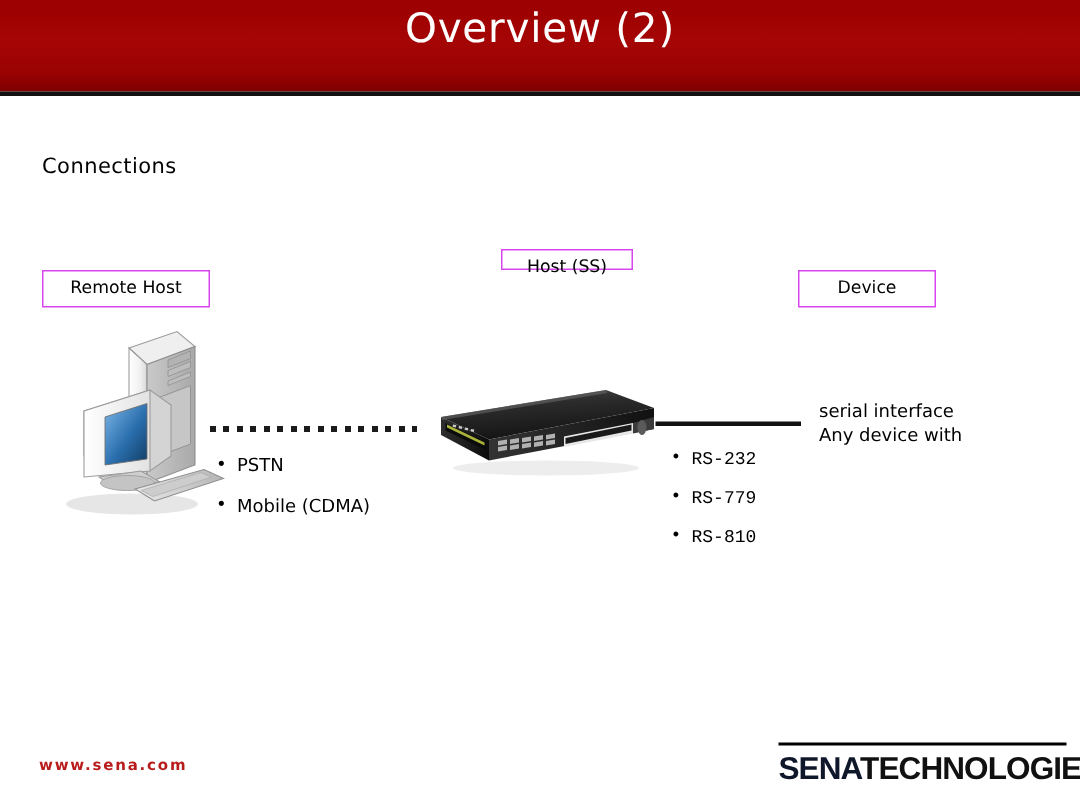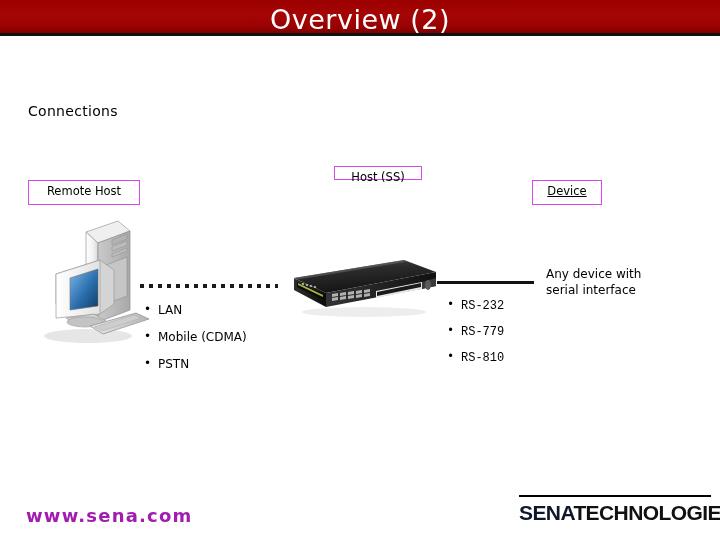--- a/index.html
+++ b/index.html
@@ -15,21 +15,21 @@
     font-family: "DejaVu Sans", sans-serif;
     background: #ffffff;
   }
 
   
   .title-banner {
     position: absolute;
     left: 0;
     top: 0;
     width: 720px;
-    height: 36px;
+    height: 64px;
     background: linear-gradient(180deg, #9c0000 0%, #a50505 45%, #9a0202 80%, #7e0000 100%);
     border-bottom: 3px solid #111111;
     box-sizing: border-box;
   }
   .title-text {
     position: absolute;
     left: 0;
     top: 4px;
     width: 720px;
     text-align: center;
@@ -59,21 +59,21 @@
     color: #000000;
     font-size: 11.5px;
     line-height: 1;
     padding: 5px 9px 6px 9px;
     box-sizing: border-box;
     white-space: nowrap;
     text-align: center;
   }
   #box-remote-host { left: 28px;  top: 180px; width: 112px; height: 25px; }
   #box-host-ss     { left: 334px; top: 166px; width: 88px;  height: 14px; }
-  #box-device      { left: 532px; top: 180px; width: 70px;  height: 25px; text-decoration: underline; }
+  #box-device      { left: 532px; top: 180px; width: 92px;  height: 25px; }
 
   
   .pc-art {
     position: absolute;
     left: 28px;
     top: 218px;
     width: 132px;
     height: 132px;
   }
 
@@ -142,23 +142,23 @@
     line-height: 16px;
     width: 160px;
   }
   .device-caption span { display: block; white-space: nowrap; }
 
   
   .footer-url {
     position: absolute;
     left: 26px;
     top: 505px;
-    font-size: 18px;
+    font-size: 10px;
     font-weight: bold;
-    color: #a21caf;
+    color: #b91c1c;
     letter-spacing: 1.2px;
   }
   .footer-logo {
     position: absolute;
     left: 519px;
     top: 495px;
     width: 192px;
     height: 34px;
   }
   .footer-logo-rule {
@@ -307,34 +307,33 @@
     <ellipse cx="152" cy="27" rx="3" ry="5" fill="#5a5a5a"></ellipse>
 
     <polygon points="18,20 128,2 129,4 19,22" fill="#6b6b6b" opacity="0.55"></polygon>
   </svg>
 </div>
 
 <div class="dotted-link"></div>
 <div class="solid-link"></div>
 
 <ul class="bullet-list" id="list-connection-types">
-  <li>LAN</li>
+  <li>PSTN</li>
   <li>Mobile (CDMA)</li>
-  <li>PSTN</li>
 </ul>
 
 <ul class="bullet-list" id="list-serial-types">
   <li>RS-232</li>
   <li>RS-779</li>
   <li>RS-810</li>
 </ul>
 
 <div class="device-caption">
+  <span>serial interface</span>
   <span>Any device with</span>
-  <span>serial interface</span>
 </div>
 
 <div class="footer-url">www.sena.com</div>
 
 <div class="footer-logo">
   <div class="footer-logo-rule"></div>
   <div class="footer-logo-text">
     <span class="logo-sena">SENA</span><span class="logo-tech">TECHNOLOGIES</span>
   </div>
 </div>

